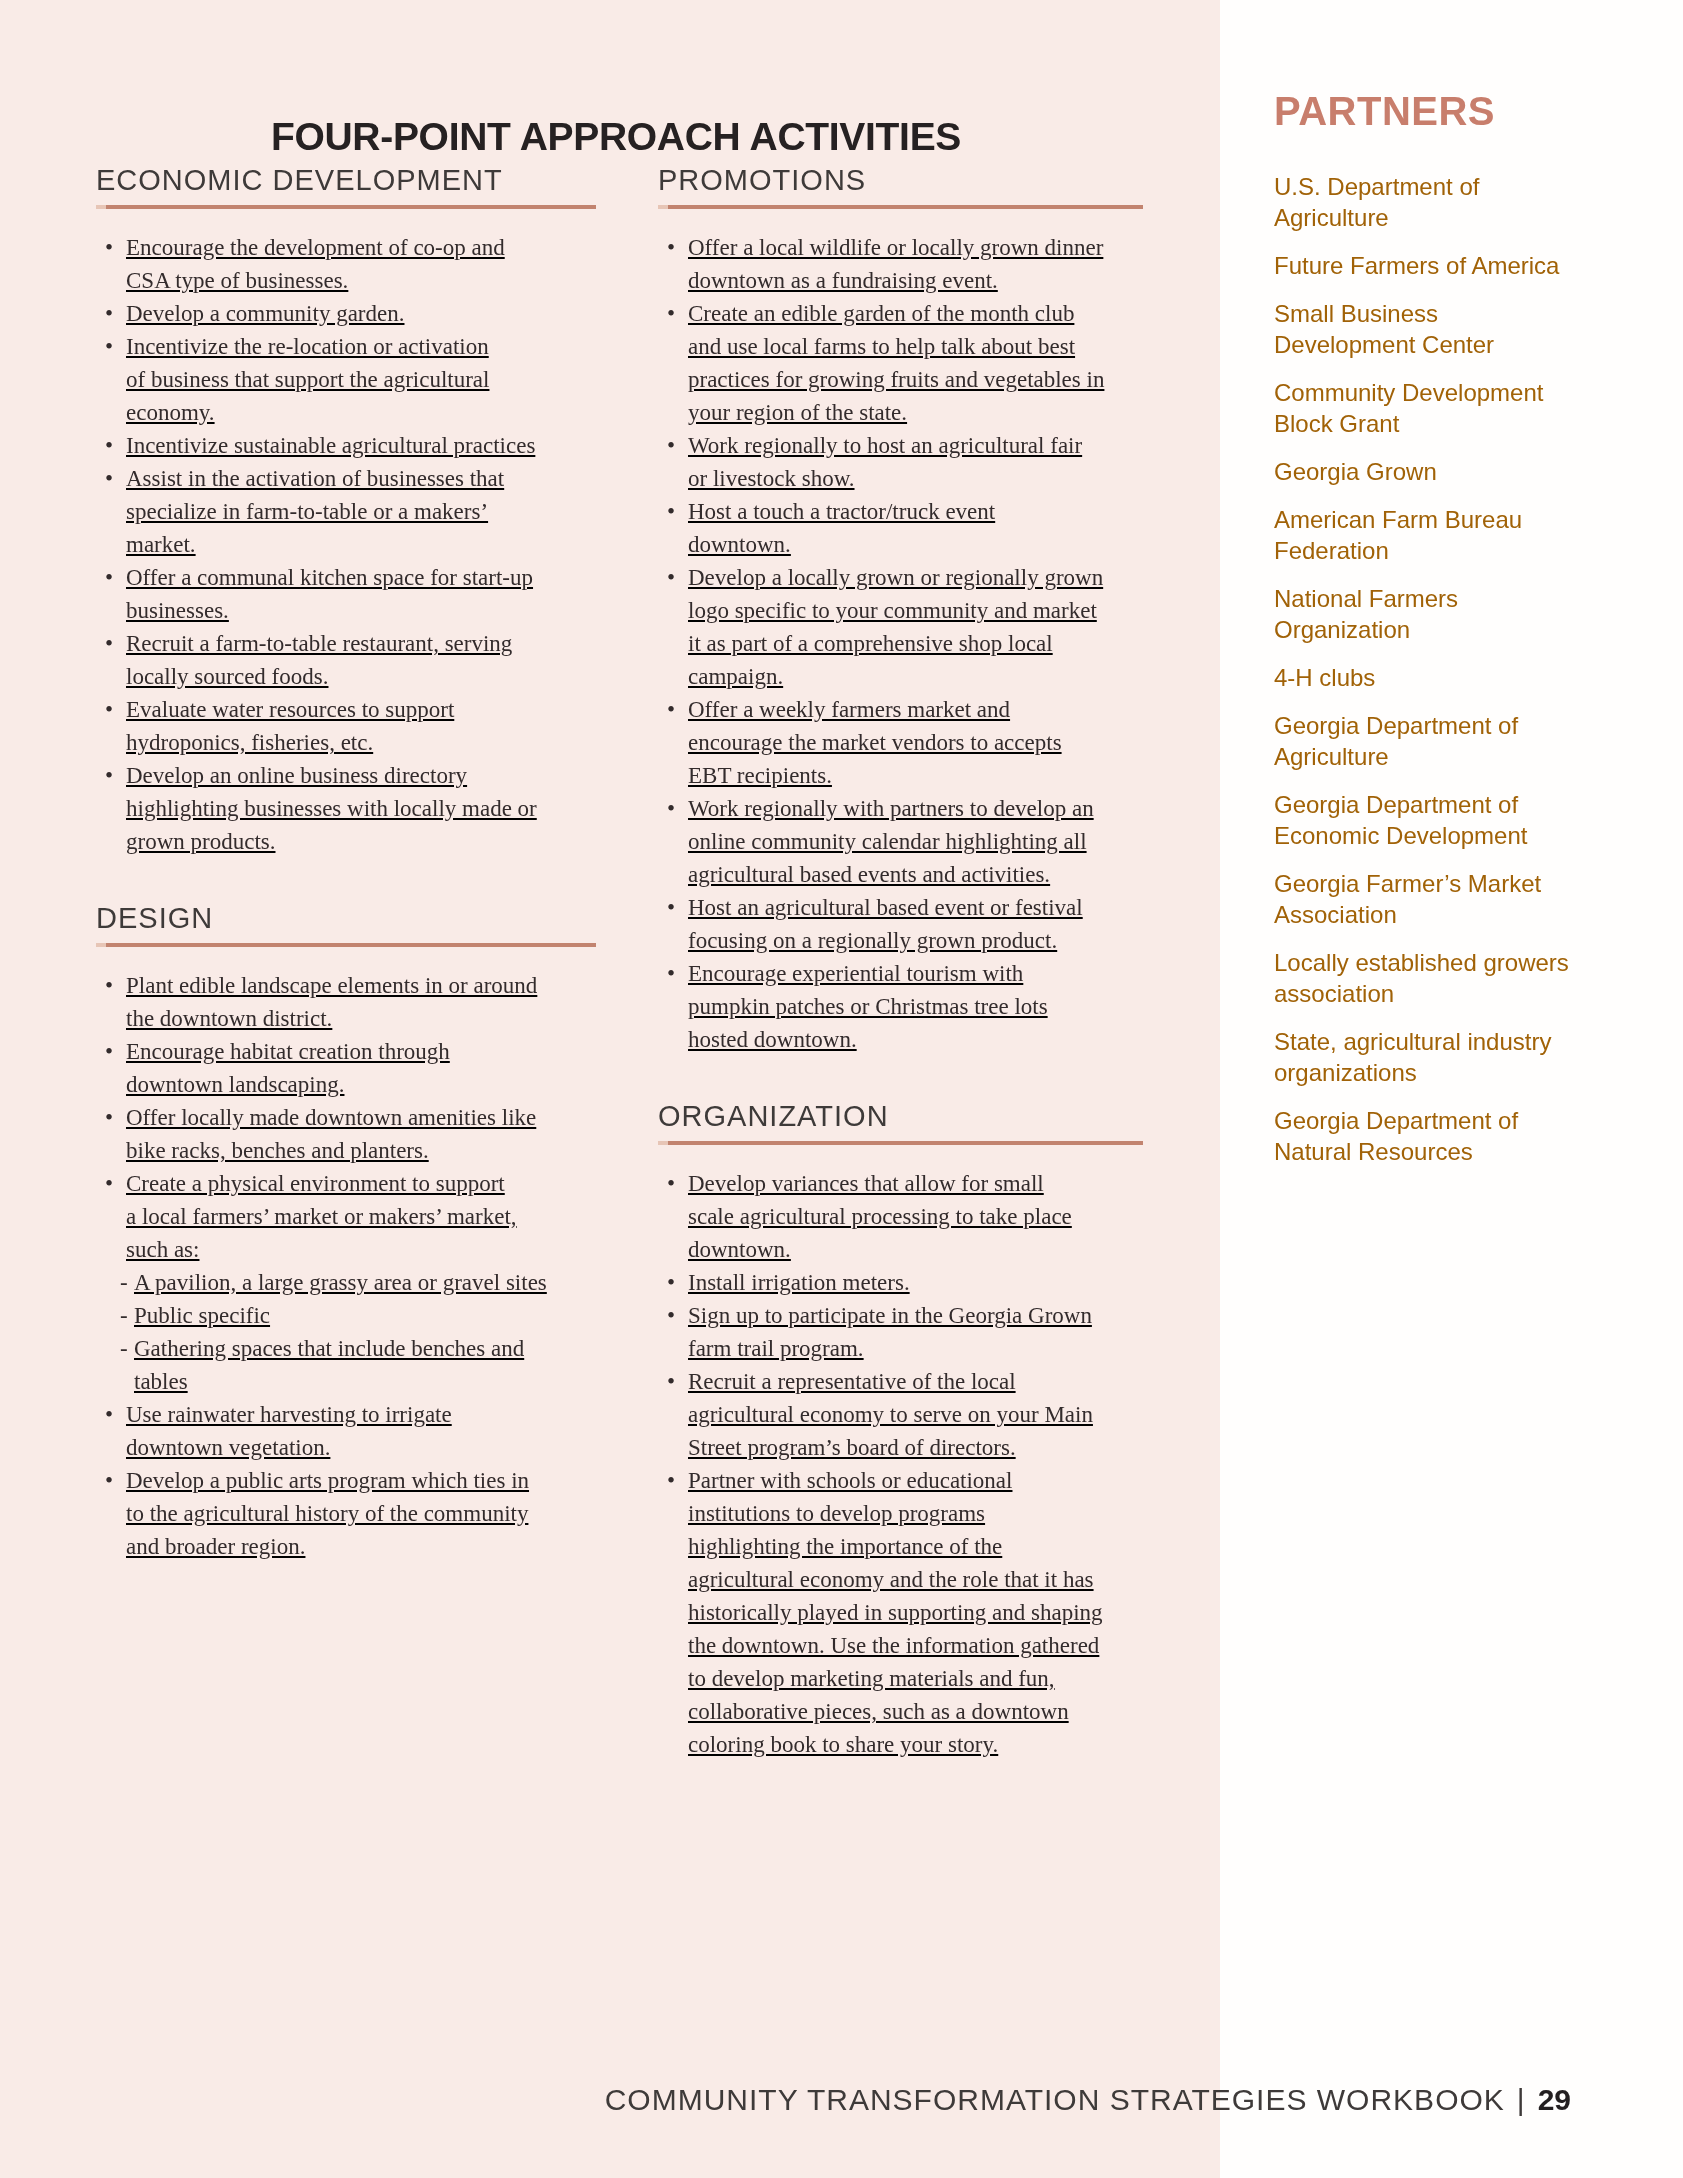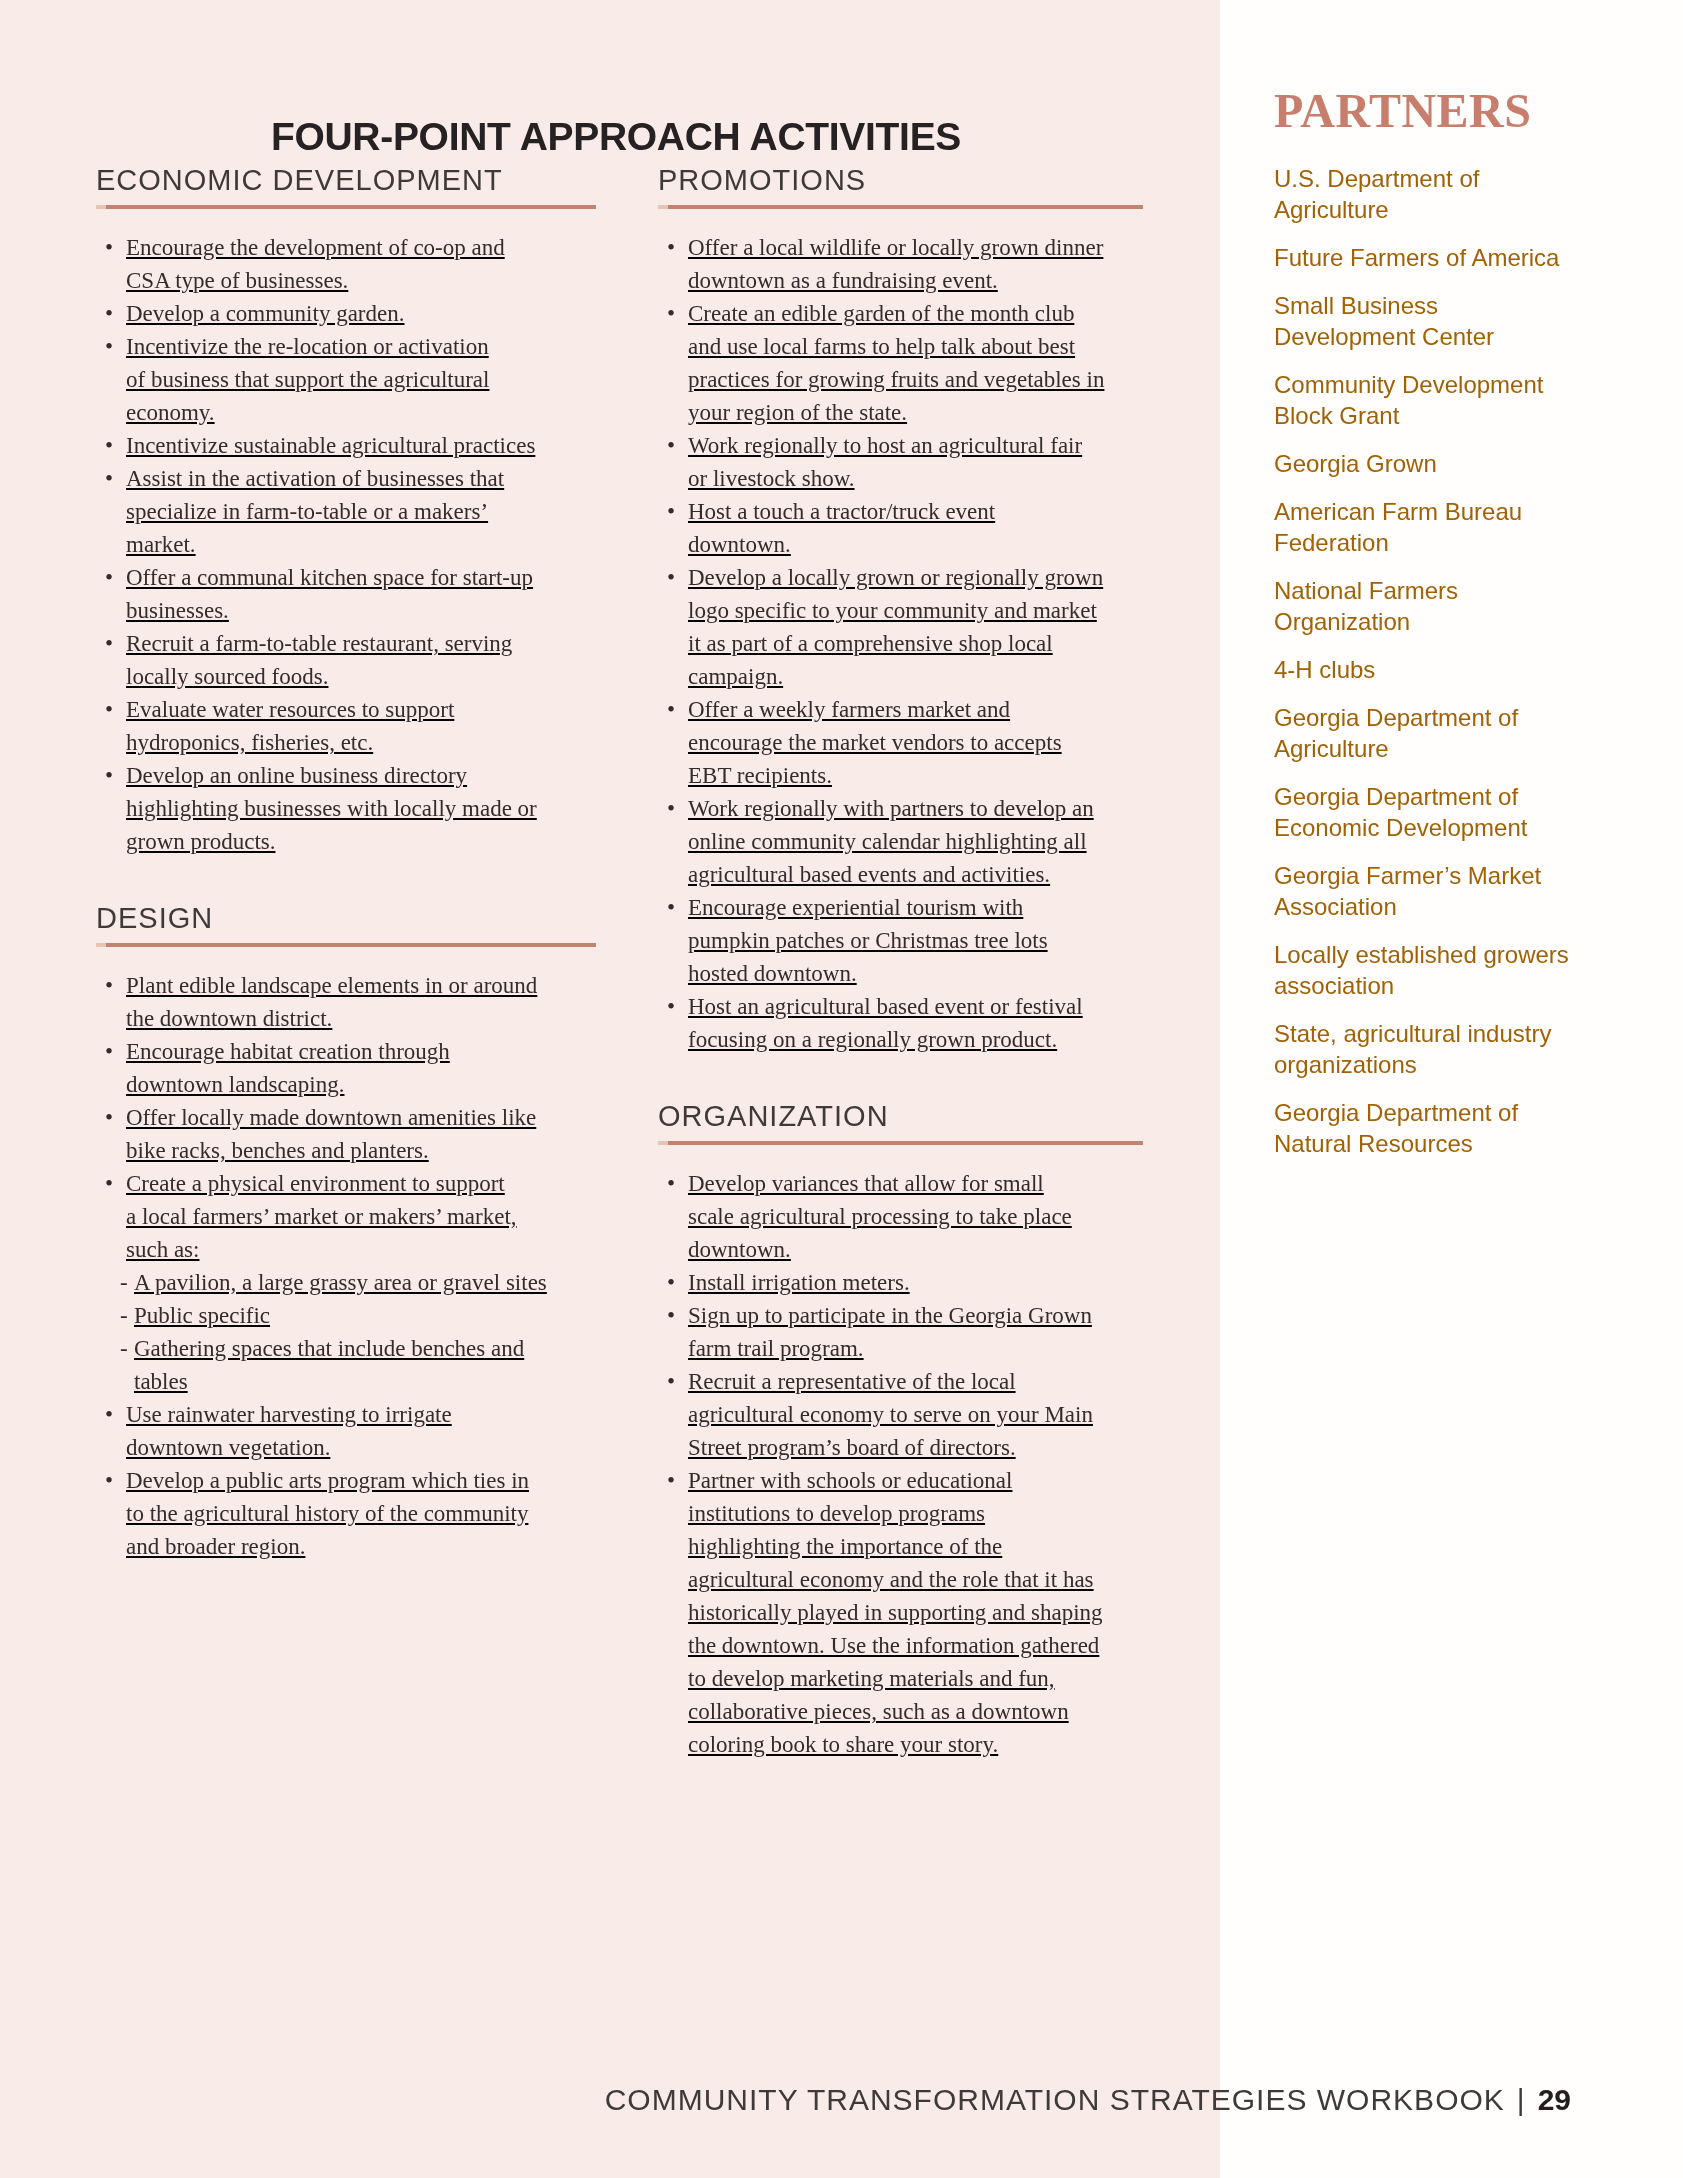--- a/index.html
+++ b/index.html
@@ -53,23 +53,23 @@
   .sub-item {
     position:relative; margin-left:-6px; padding-left:14px;
     white-space:pre-line;
   }
   .sub-item::before {
     content:"-"; position:absolute; left:0; top:0;
   }
 
   .sidebar { position:absolute; left:1274px; top:89px; width:337px; }
   .partners-heading {
-    font-family:Liberation Serif, serif; font-weight:700;
-    font-size:48px; line-height:44px; letter-spacing:0.5px;
-    color:#c87e6c; margin-bottom:30px;
+    font-family:Liberation Sans, sans-serif; font-weight:700;
+    font-size:40px; line-height:44px; letter-spacing:0.5px;
+    color:#c87e6c; margin-bottom:38px;
   }
   .partner-item {
     font-family:"Liberation Sans",sans-serif; font-weight:300;
     font-size:24px; line-height:31px; color:#a16207;
     margin-bottom:17px; white-space:pre-line;
   }
 
   .footer {
     position:absolute; top:2085px; right:112px;
     font-family:"Liberation Sans",sans-serif; font-weight:300;
@@ -155,25 +155,25 @@
           <li class="bullet-item"><span class="bullet-text">Develop a locally grown or regionally grown
 logo specific to your community and market
 it as part of a comprehensive shop local
 campaign.</span></li>
           <li class="bullet-item"><span class="bullet-text">Offer a weekly farmers market and
 encourage the market vendors to accepts
 EBT recipients.</span></li>
           <li class="bullet-item"><span class="bullet-text">Work regionally with partners to develop an
 online community calendar highlighting all
 agricultural based events and activities.</span></li>
+          <li class="bullet-item"><span class="bullet-text">Host an agricultural based event or festival
+focusing on a regionally grown product.</span></li>
           <li class="bullet-item"><span class="bullet-text">Encourage experiential tourism with
 pumpkin patches or Christmas tree lots
 hosted downtown.</span></li>
-          <li class="bullet-item"><span class="bullet-text">Host an agricultural based event or festival
-focusing on a regionally grown product.</span></li>
         </ul>
     </div>
 
     <div class="section">
       <div class="section-heading">ORGANIZATION</div>
       <div class="rule"></div>
       <ul class="bullet-list">
           <li class="bullet-item"><span class="bullet-text">Develop variances that allow for small
 scale agricultural processing to take place
 downtown.</span></li>

